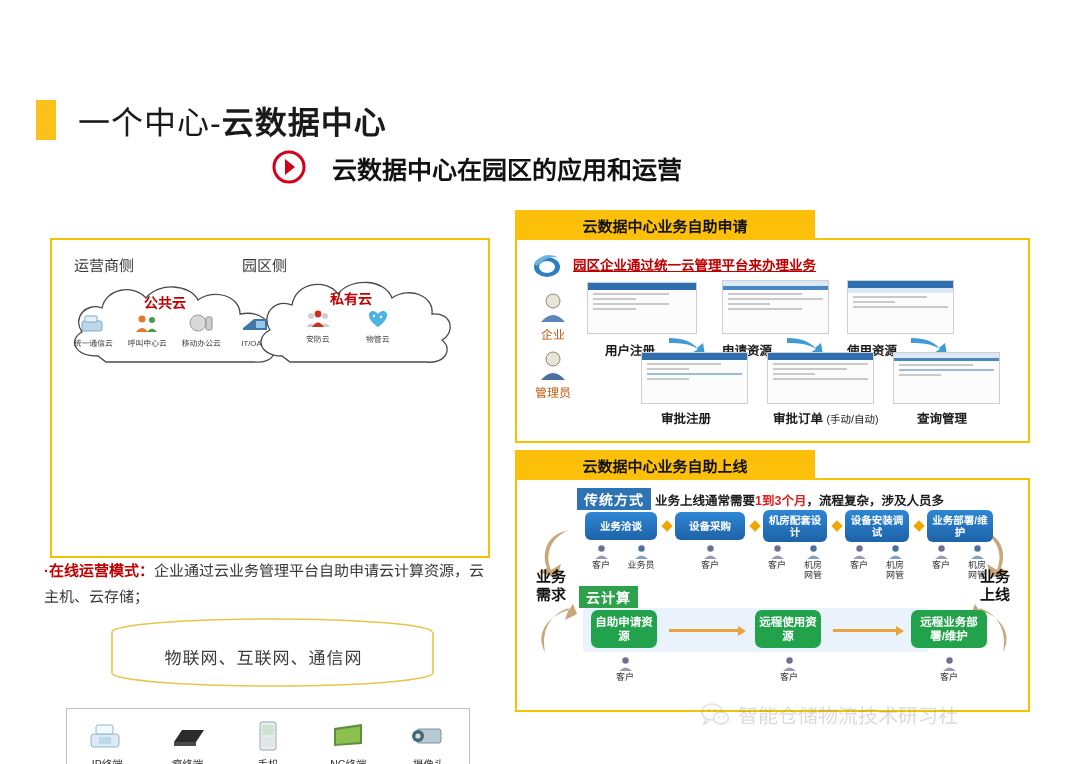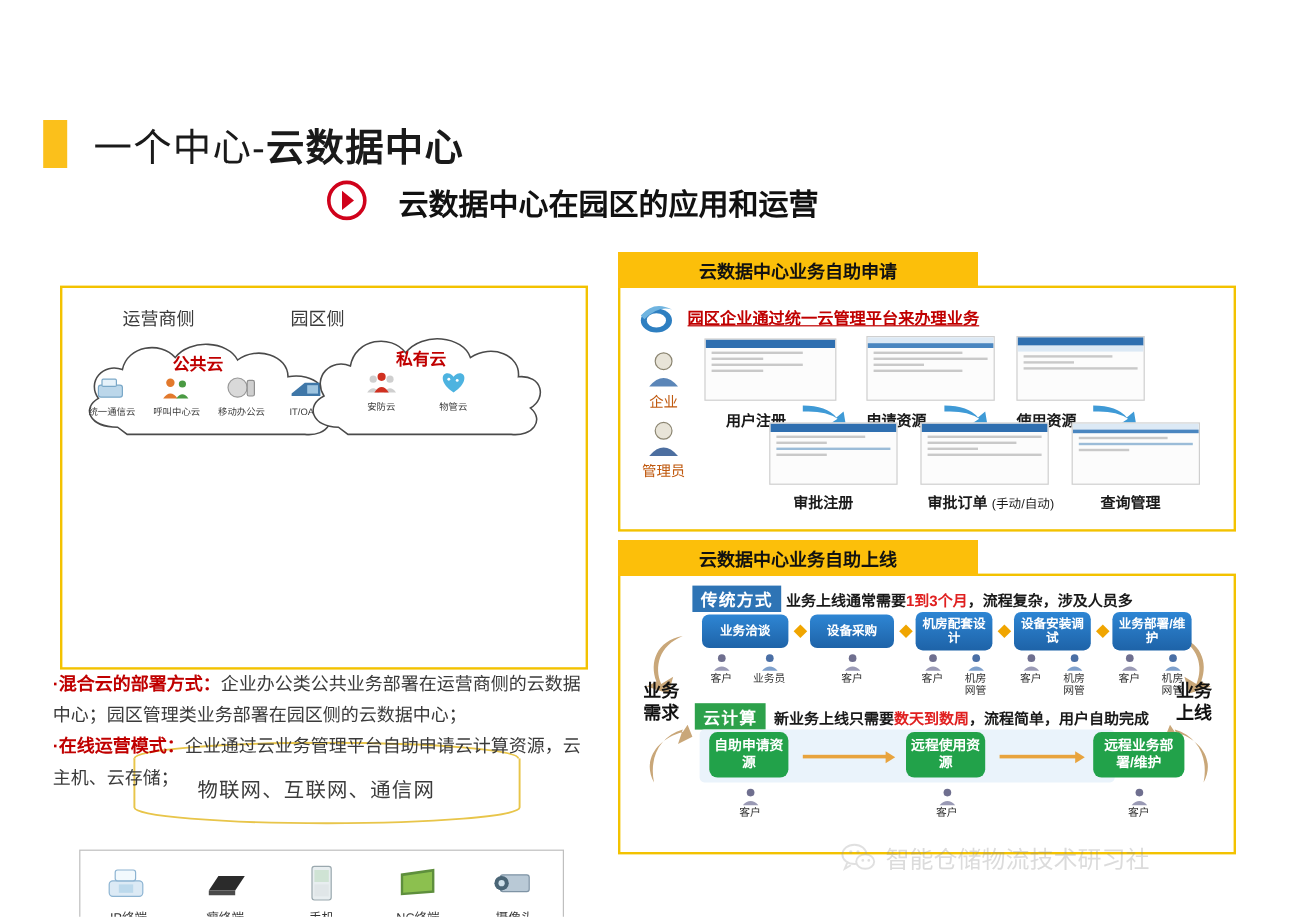--- a/index.html
+++ b/index.html
@@ -161,21 +161,21 @@
     <svg class="sub-icon" viewBox="0 0 34 34">
       <circle cx="17" cy="17" r="15" fill="#fff" stroke="#D0021B" stroke-width="3"></circle>
       <path d="M13 9 L23 17 L13 25 Z" fill="#D0021B"></path>
     </svg>
     <div class="subtitle-text">云数据中心在园区的应用和运营</div>
   </div>
 
   <div class="panel" id="panel-left">
     <div class="panel-body">
 
-      <div class="side-label" style="left:22px;top:14px;margin-left:28px;">运营商侧</div>
+      <div class="side-label" style="left:22px;top:14px;">运营商侧</div>
       <div class="side-label" style="left:190px;top:14px;">园区侧</div>
 
       <div class="cloud" style="left:10px;top:38px;">
         <svg width="240" height="95" viewBox="0 0 240 95">
           <path d="M36 78 C12 78 6 62 20 54 C10 40 24 24 40 30 C44 10 72 6 84 20 C96 4 128 6 136 22 C152 10 178 18 178 36 C200 32 216 48 206 62 C220 70 212 86 192 84 L44 84 Z" fill="#ffffff" stroke="#4a4a4a" stroke-width="1.3"></path>
         </svg>
       </div>
       <div class="cloud-name" style="left:92px;top:52px;">公共云</div>
       <div class="cloud-items" style="left:14px;top:72px;">
         <div class="cloud-item">
@@ -285,23 +285,20 @@
           </svg>
           <div class="dev-label">摄像头</div>
         </div>
       </div>
 
     </div>
   </div>
 
   <div class="bullets">
     <div class="bullet">
-      <b>·混合云的部署方式：</b><span>企业办公类公共业务部署在运营商侧的云数据中心；园区管理类业务部署在园区侧的云数据中心；</span>
-    </div>
-    <div class="bullet">
       <b>·在线运营模式：</b><span>企业通过云业务管理平台自助申请云计算资源，云主机、云存储；</span>
     </div>
   </div>
 
   <div class="panel" id="panel-apply">
     <div class="panel-head">云数据中心业务自助申请</div>
     <div class="panel-body">
 
       <svg class="ie-icon" viewBox="0 0 32 30">
         <ellipse cx="16" cy="17" rx="13" ry="10" fill="#2e7fc1"></ellipse>
@@ -491,23 +488,20 @@
       <div class="role" style="left:440px;top:64px;">
         <svg class="role-glyph" viewBox="0 0 15 16">
             <circle cx="7.5" cy="4.5" r="3.2" fill="#4a6fa5"></circle>
             <path d="M1 15 q6.5 -7 13 0 z" fill="#7ea0cc"></path>
           </svg>
         <div class="role-label">机房
 网管</div>
       </div>
 
       <div class="badge cloudc" style="left:62px;top:106px;">云计算</div>
-      <div class="line-note" style="left:128px;top:108px;">
-        <span>新业务上线只需要</span><span class="hot">数天到数周</span><span>，流程简单，用户自助完成</span>
-      </div>
 
       <div class="greenband" style="left:66px;top:128px;width:346px;height:44px;"></div>
       <div class="greenbox" style="left:74px;top:130px;width:66px;height:38px;">自助申请资源</div>
       <div class="oarrow" style="left:152px;top:149px;width:70px;"></div>
       <div class="greenbox" style="left:238px;top:130px;width:66px;height:38px;">远程使用资源</div>
       <div class="oarrow" style="left:316px;top:149px;width:64px;"></div>
       <div class="greenbox" style="left:394px;top:130px;width:76px;height:38px;">远程业务部署/维护</div>
 
       <div class="role" style="left:88px;top:176px;">
         <svg class="role-glyph" viewBox="0 0 15 16">

